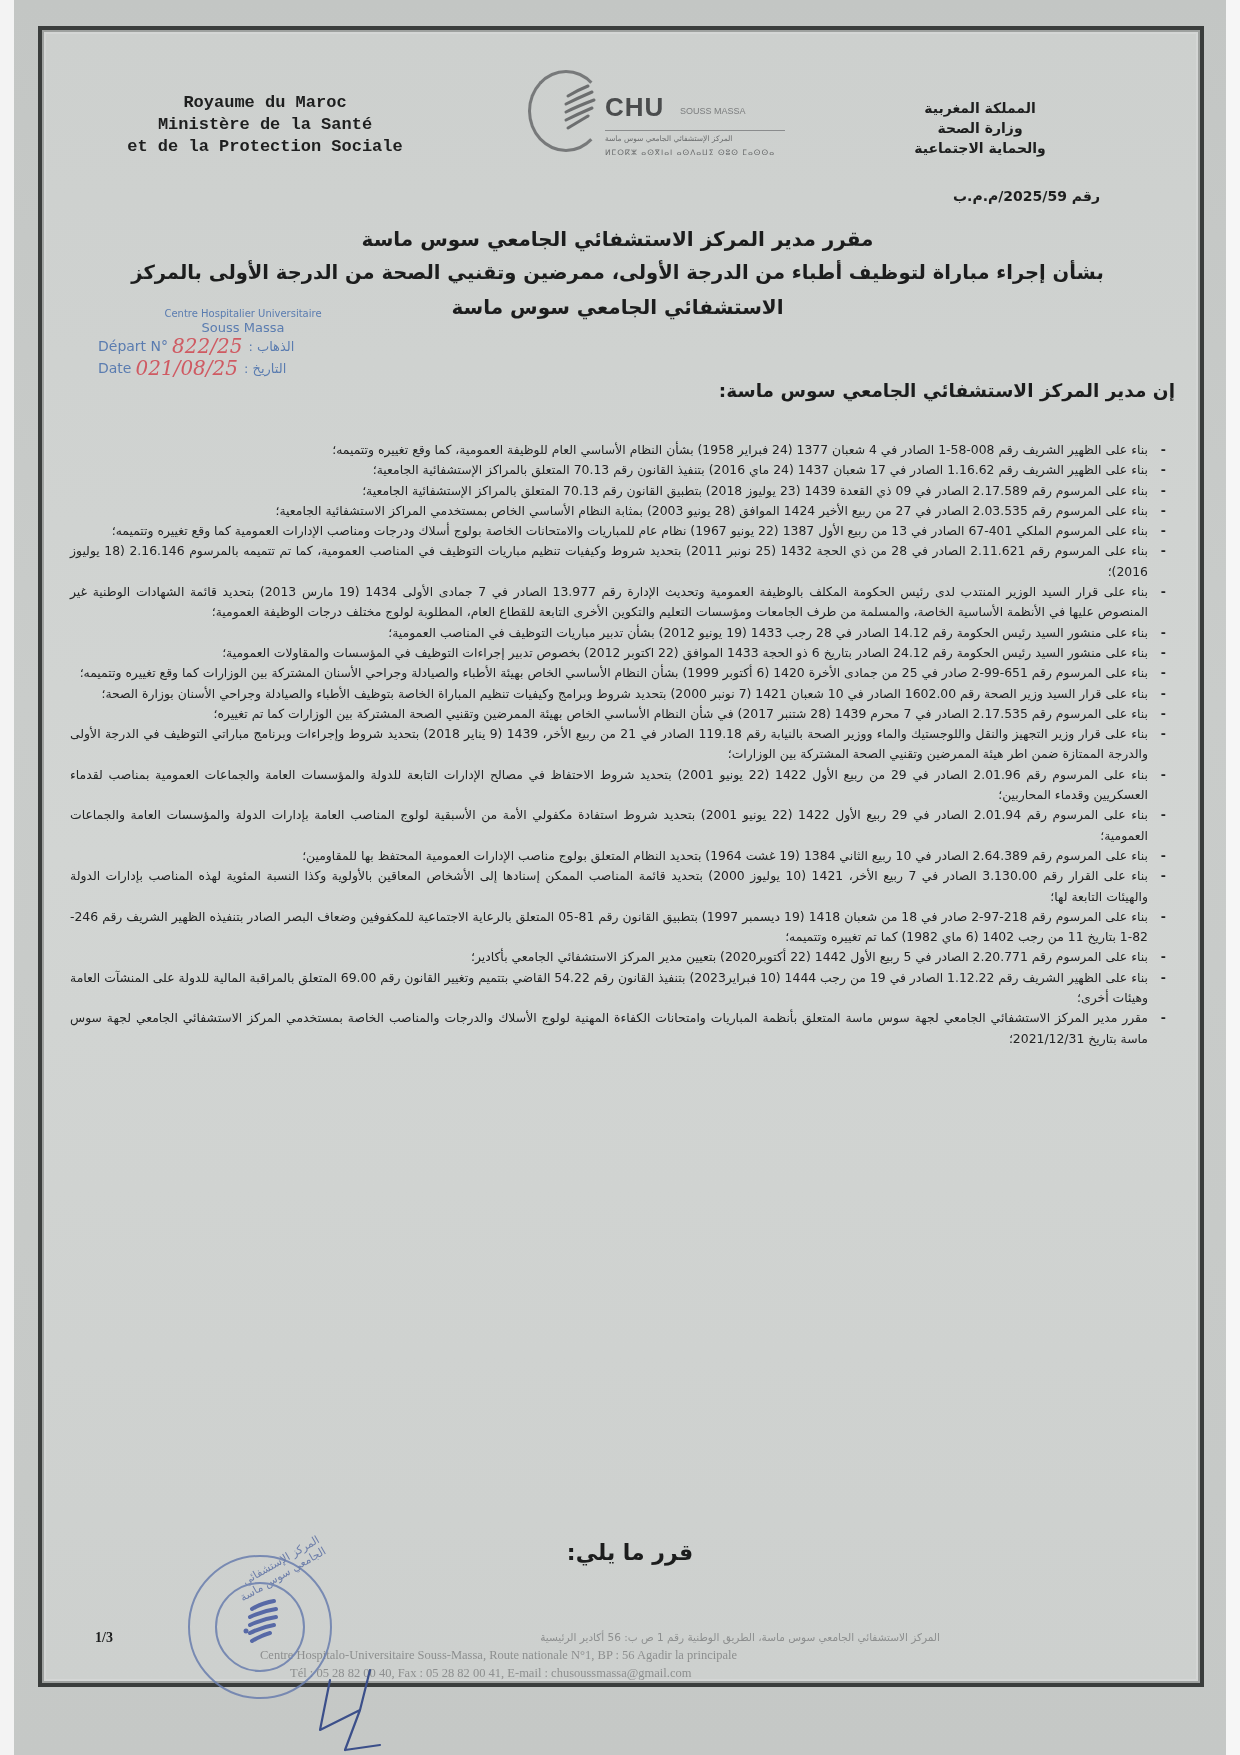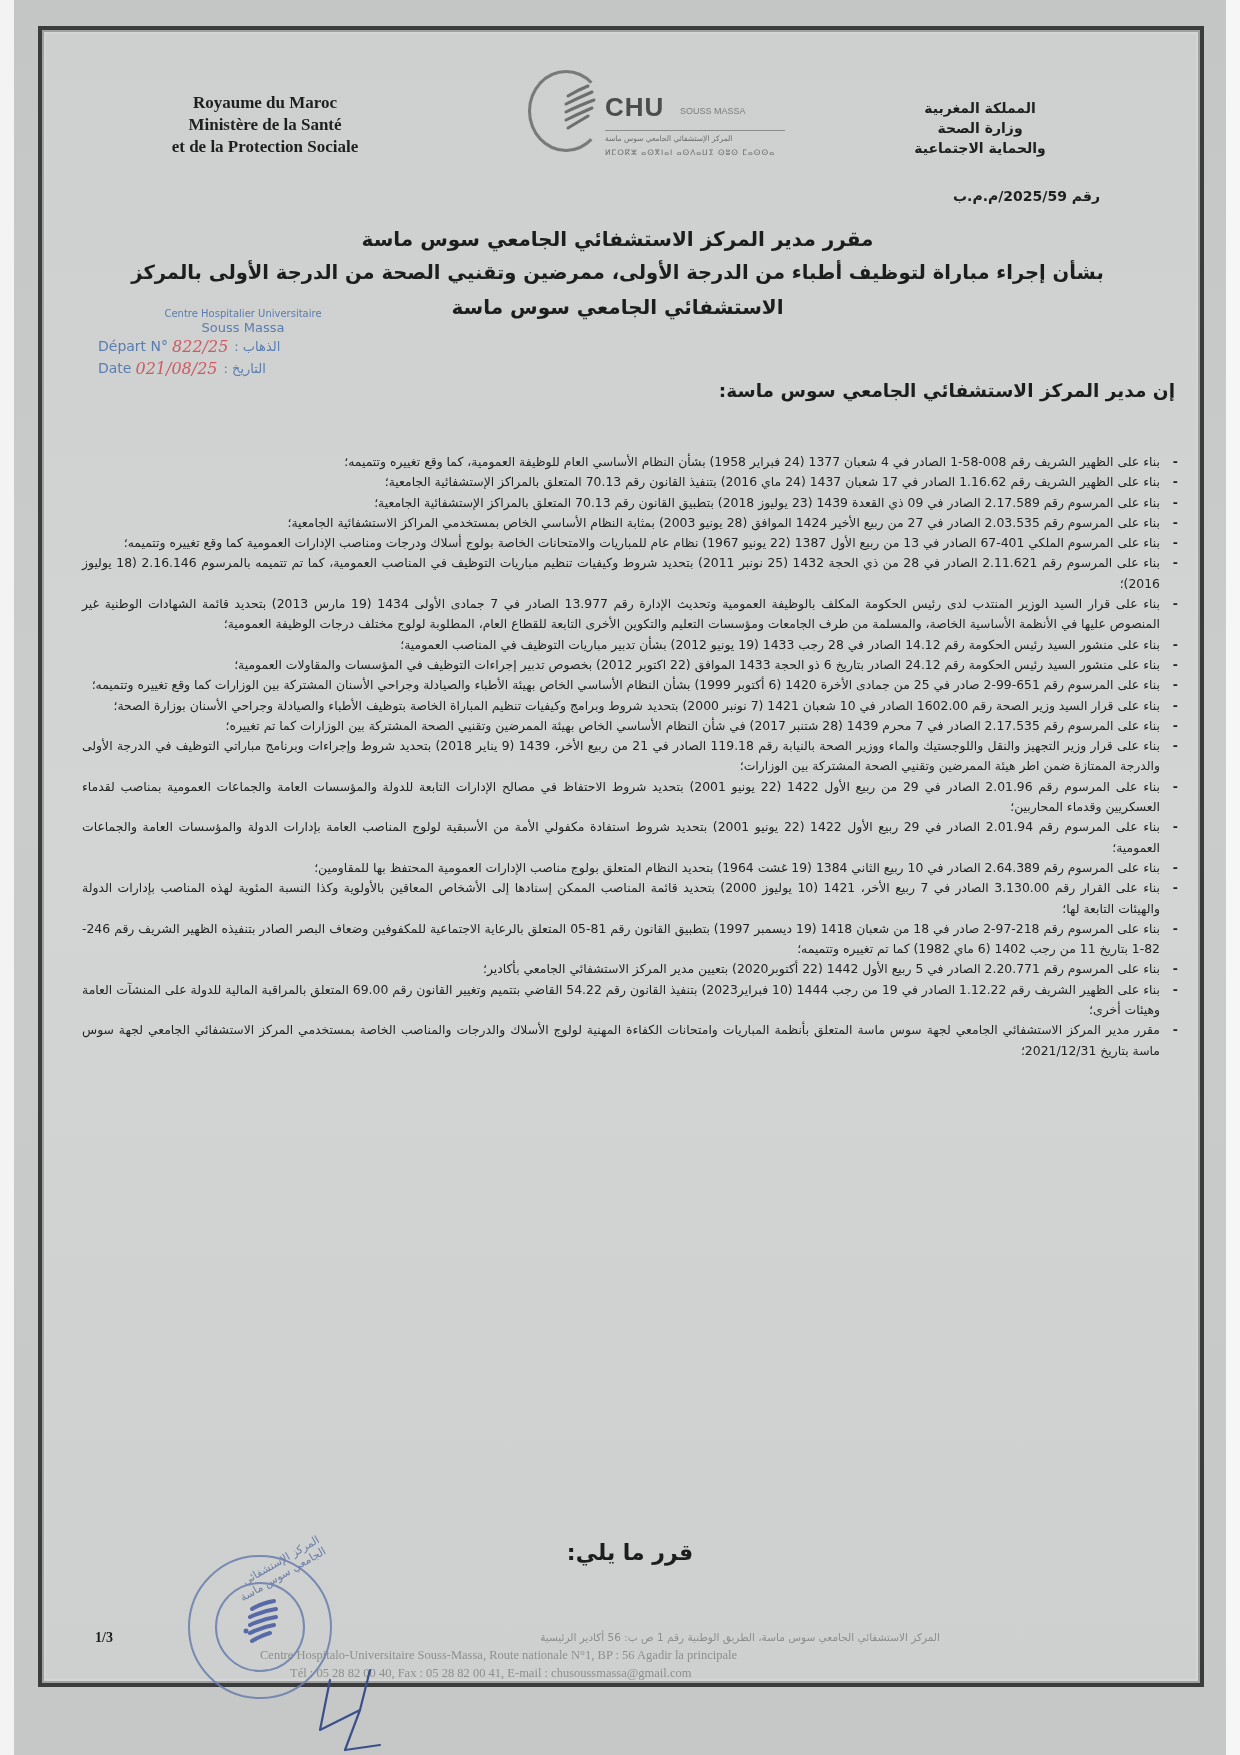--- a/index.html
+++ b/index.html
@@ -16,21 +16,21 @@
     .right-strip { position: absolute; right: 0; top: 0; width: 14px; height: 1755px; background: #f6f6f6; }
     .left-strip { position: absolute; left: 0; top: 0; width: 14px; height: 1755px; background: #f3f3f3; }
     .frame {
       position: absolute; left: 38px; top: 26px; width: 1158px; height: 1653px;
       border: 4px solid #3a3d3c;
       box-shadow: inset 0 0 0 2px #9ea19f, inset 0 0 0 4px #d4d6d5;
       background: linear-gradient(180deg, #cdd0ce 0%, #d2d5d3 50%, #cdd0ce 100%);
     }
     .header-fr {
       position: absolute; left: 115px; top: 92px; width: 300px;
-      text-align: center; font-family: Liberation Serif, serif; font-weight: bold;
+      text-align: center; font-family: Liberation Mono, monospace; font-weight: bold;
       font-size: 17px; line-height: 22px; color: #1e1f1f;
     }
     .header-ar {
       position: absolute; left: 880px; top: 98px; width: 200px; direction: rtl;
       text-align: center; font-family: "DejaVu Sans", sans-serif; font-weight: bold;
       font-size: 14px; line-height: 20px; color: #1e1f1f;
     }
     .ref-number {
       position: absolute; left: 880px; top: 188px; width: 220px; direction: rtl;
       text-align: right; font-family: "DejaVu Sans", sans-serif; font-weight: bold;
@@ -68,30 +68,30 @@
     .title-1 { font-size: 20px; line-height: 34px; }
     .title-2 { font-size: 19.5px; line-height: 34px; white-space: nowrap; }
     .title-3 { font-size: 20px; line-height: 34px; }
     .stamp-dept {
       position: absolute; left: 98px; top: 308px; width: 290px;
       font-family: "DejaVu Sans", sans-serif; color: #5a7cb0;
     }
     .stamp-dept .org1 { font-size: 10px; text-align: center; width: 290px; }
     .stamp-dept .org2 { font-size: 13px; text-align: center; width: 290px; margin-top: 1px; }
     .stamp-dept .row { font-size: 14px; display: flex; align-items: center; height: 22px; }
-    .stamp-dept .hand { color: #cf5a62; font-family: "DejaVu Serif", serif; font-style: italic; font-size: 16px; margin-left: 4px; }
+    .stamp-dept .hand { color: #cf5a62; font-family: "DejaVu Serif", serif; font-style: italic; font-size: 20px; margin-left: 4px; }
     .stamp-dept .ar { direction: rtl; margin-left: 6px; font-size: 13px; }
     .intro-heading {
       position: absolute; left: 600px; top: 380px; width: 575px; direction: rtl; text-align: right;
       font-family: "DejaVu Sans", sans-serif; font-weight: bold; font-size: 18.5px; color: #1c1d1d;
     }
     .considerations {
       position: absolute; left: 70px; top: 440px; width: 1100px; direction: rtl;
       font-family: "DejaVu Sans", sans-serif; font-size: 12.4px; line-height: 20.3px; color: #222323;
-      list-style: none; margin: 12px; padding: 0;
+      list-style: none; margin: 0; padding: 0;
     }
     .considerations li { position: relative; padding-right: 22px; text-align: justify; text-align-last: right; }
     .considerations li::before {
       content: "-"; position: absolute; right: 4px; top: 0; font-weight: bold;
     }
     .decision-heading {
       position: absolute; left: 430px; top: 1540px; width: 400px; direction: rtl; text-align: center;
       font-family: "DejaVu Sans", sans-serif; font-weight: bold; font-size: 22px; color: #1c1d1d;
     }
     .footer {

